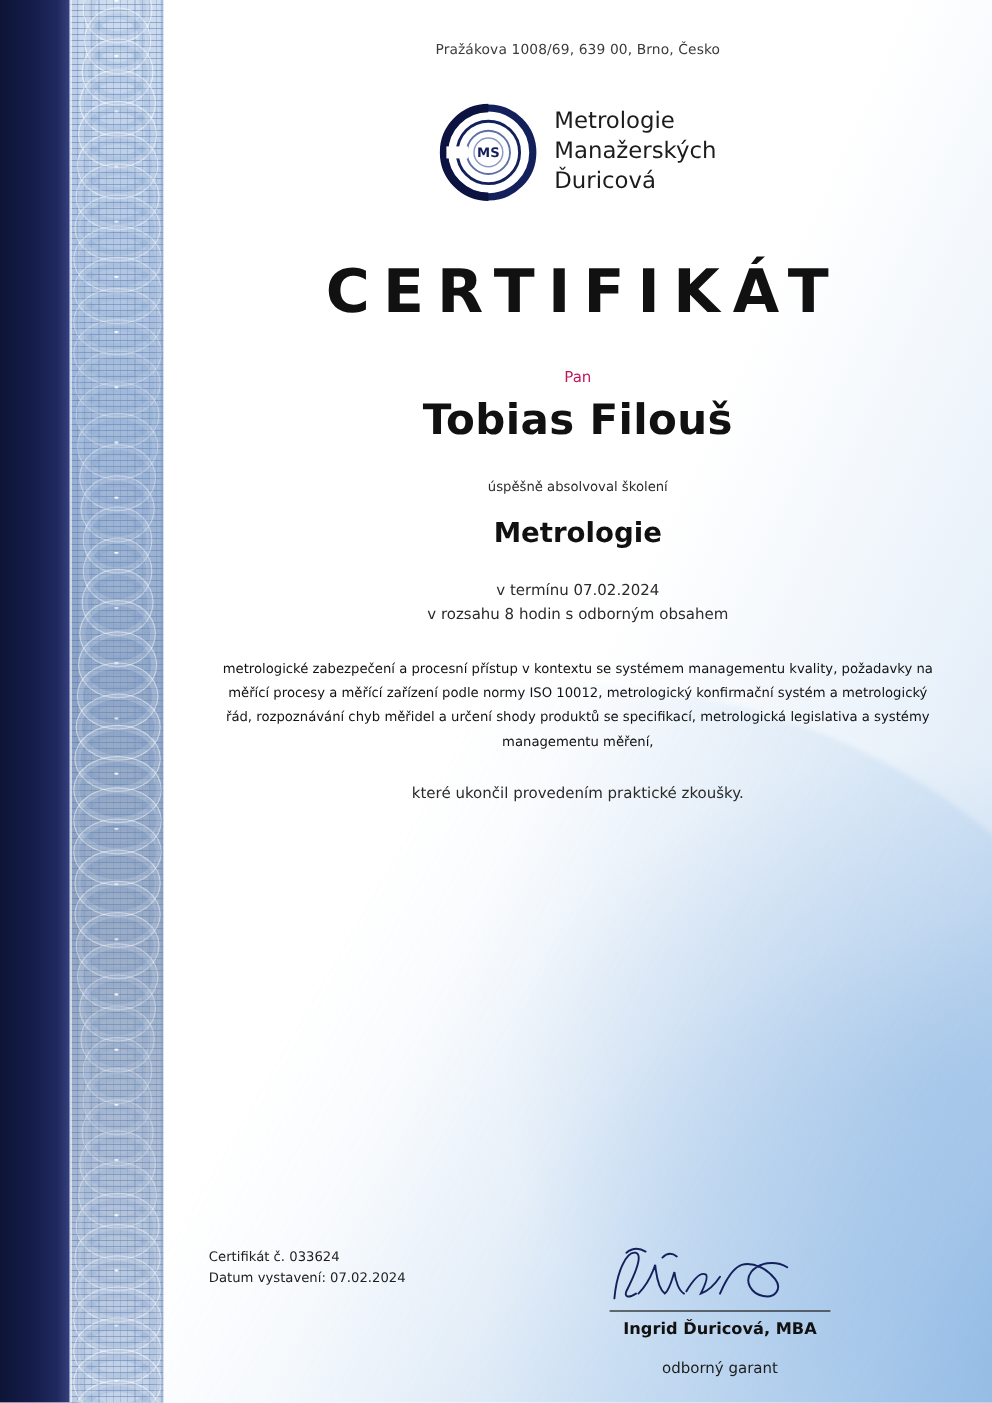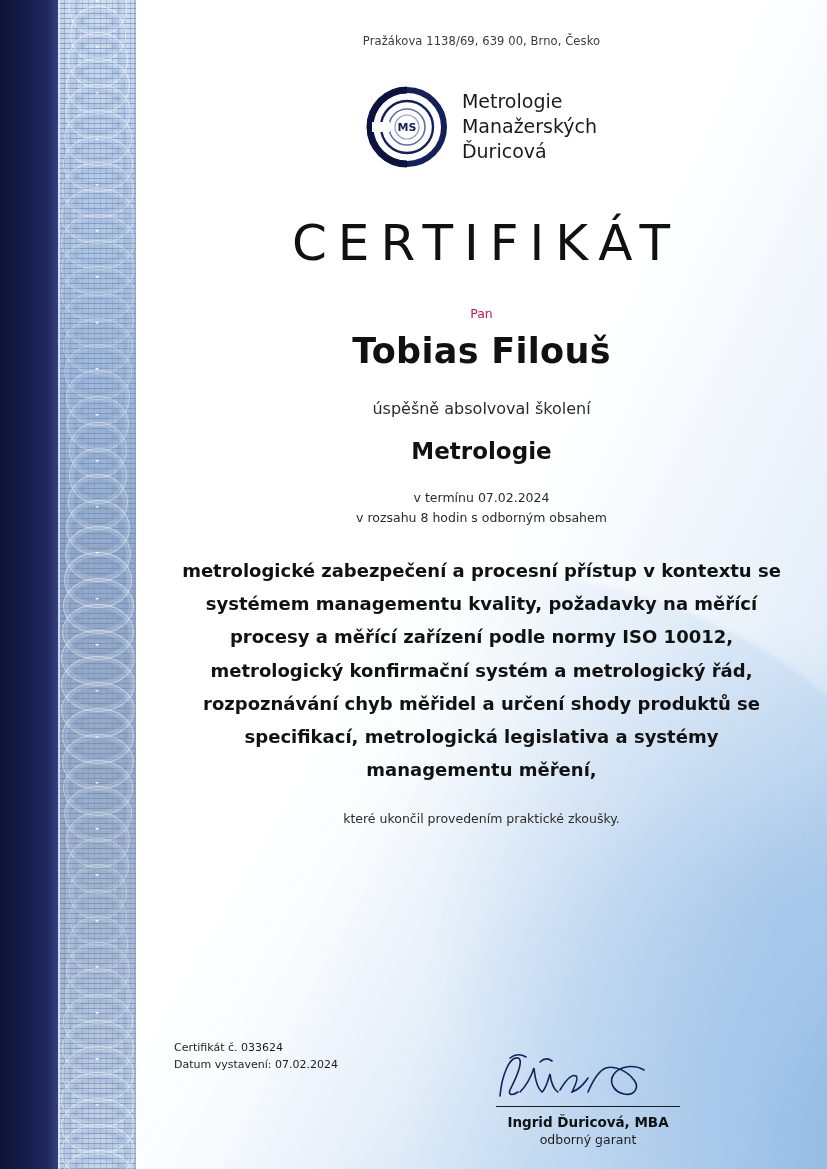--- a/index.html
+++ b/index.html
@@ -132,21 +132,21 @@
     line-height: 1.32;
     color: #1b1b1b;
     font-family: "DejaVu Sans", "Liberation Sans", sans-serif;
   }
 
   h1.cert-title {
     margin: 46px 0 0 0;
     text-align: center;
     font-size: 50px;
     letter-spacing: 11px;
-    font-weight: 400;
+    font-weight: 700;
     color: #111111;
     padding-left: 10px;
   }
 
   .salutation {
     margin-top: 34px;
     text-align: center;
     font-size: 12.5px;
     color: #be185d;
   }
@@ -154,43 +154,43 @@
     margin-top: 10px;
     text-align: center;
     font-size: 35px;
     font-weight: 700;
     color: #111111;
     letter-spacing: .3px;
   }
   .subline {
     margin-top: 28px;
     text-align: center;
-    font-size: 16px;
+    font-size: 11px;
     color: #2b2b2b;
   }
   .course {
     margin-top: 20px;
     text-align: center;
     font-size: 23px;
     font-weight: 700;
     color: #111111;
   }
   .terms {
     margin-top: 24px;
     text-align: center;
     font-size: 12.5px;
     color: #2b2b2b;
     line-height: 1.6;
   }
   .scope {
     margin: 26px auto 0 auto;
     width: 600px;
     text-align: center;
-    font-size: 18px;
-    font-weight: 700;
+    font-size: 11px;
+    font-weight: 400;
     color: #111111;
     line-height: 1.85;
   }
   .closing {
     margin-top: 24px;
     text-align: center;
     font-size: 12.5px;
     color: #2b2b2b;
   }
 
@@ -198,41 +198,41 @@
     position: absolute;
     left: 38px;
     bottom: 96px;
     font-size: 11px;
     color: #1d1d1d;
     line-height: 1.5;
   }
 
   .sign-block {
     position: absolute;
-    right: 109px;
+    right: 97px;
     bottom: 22px;
     width: 260px;
     text-align: center;
   }
   .sign-svg { display: block; margin: 0 auto; }
   .sign-rule {
     width: 184px;
     height: 1px;
     background: #1a1a1a;
     margin: 2px auto 7px auto;
   }
   .sign-name {
     font-size: 13.5px;
     font-weight: 700;
     color: #111111;
   }
   .sign-role {
     font-size: 12.5px;
     color: #1d1d1d;
-    margin-top: 2px;
+    margin-top: 16px;
   }
 </style>
 </head>
 <body>
 
 <div class="page">
 
   <div class="bg-gradient"></div>
   <div class="bg-swoosh2"></div>
   <div class="bg-swoosh"></div>
@@ -286,21 +286,21 @@
       <i style="top: 1098px; width: 71.9989px; margin-left: -35.9994px; opacity: 0.66;"></i>
       <i style="top: 1124px; width: 71.7264px; margin-left: -35.8632px; opacity: 0.68;"></i>
       <i style="top: 1150px; width: 70.8442px; margin-left: -35.4221px; opacity: 0.69;"></i>
     </div>
   <div class="guil-edge-l"></div>
   <div class="guil-edge-r"></div>
 
   <div class="content">
 
     <div class="header-lines">
-      <div>Pražákova 1138/69, 639 00, Brno, Česko</div>
+      <div>Pražákova 1008/69, 639 00, Brno, Česko</div>
     </div>
 
     <div class="logo-wrap">
       <div class="logo-mark">
         <svg width="82" height="82" viewBox="0 0 82 82" aria-hidden="true">
           <circle cx="41" cy="41" r="37" fill="none" stroke="#14205c" stroke-width="6"></circle>
           <path d="M41 4 A37 37 0 0 0 41 78" fill="none" stroke="#0d1340" stroke-width="7"></path>
           <circle cx="41" cy="41" r="26" fill="none" stroke="#14205c" stroke-width="2.4"></circle>
           <circle cx="41" cy="41" r="18" fill="none" stroke="#5f6fa8" stroke-width="1.6"></circle>
           <circle cx="41" cy="41" r="12" fill="none" stroke="#8d99c4" stroke-width="1.2"></circle>

